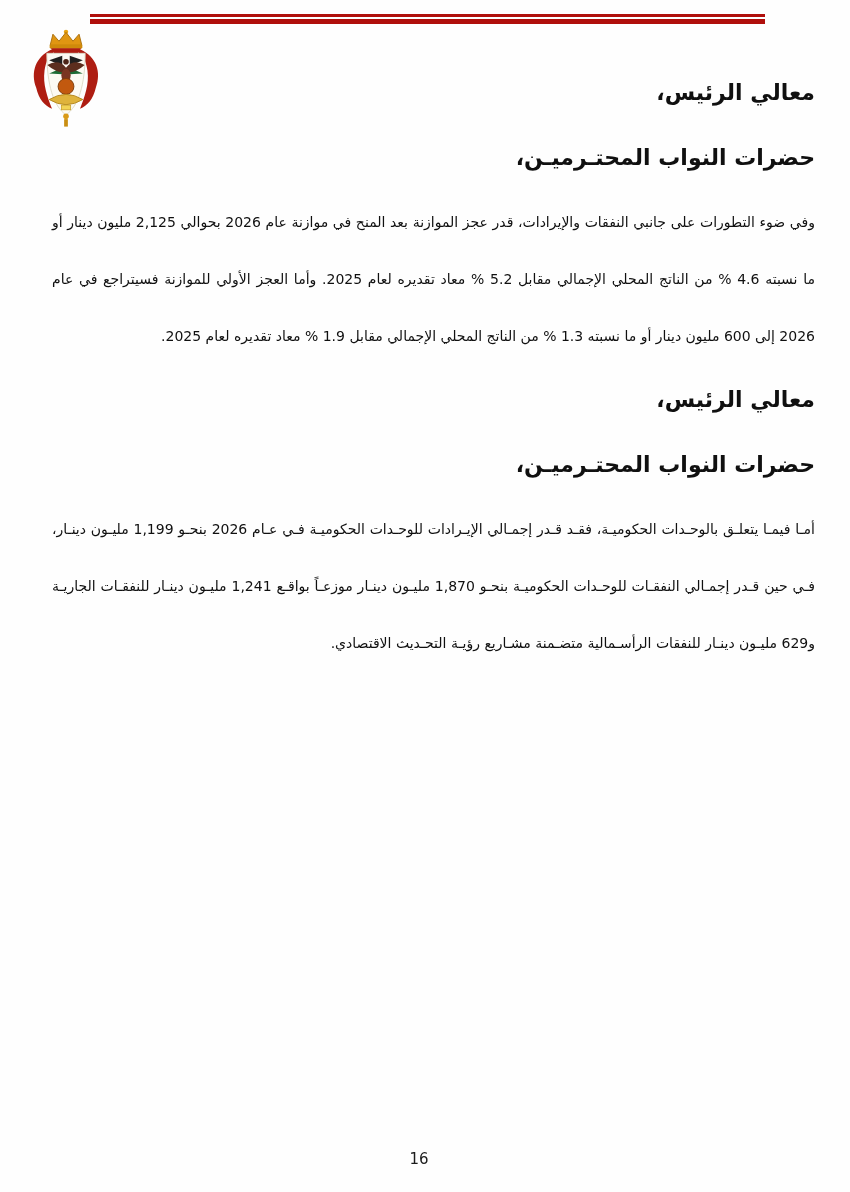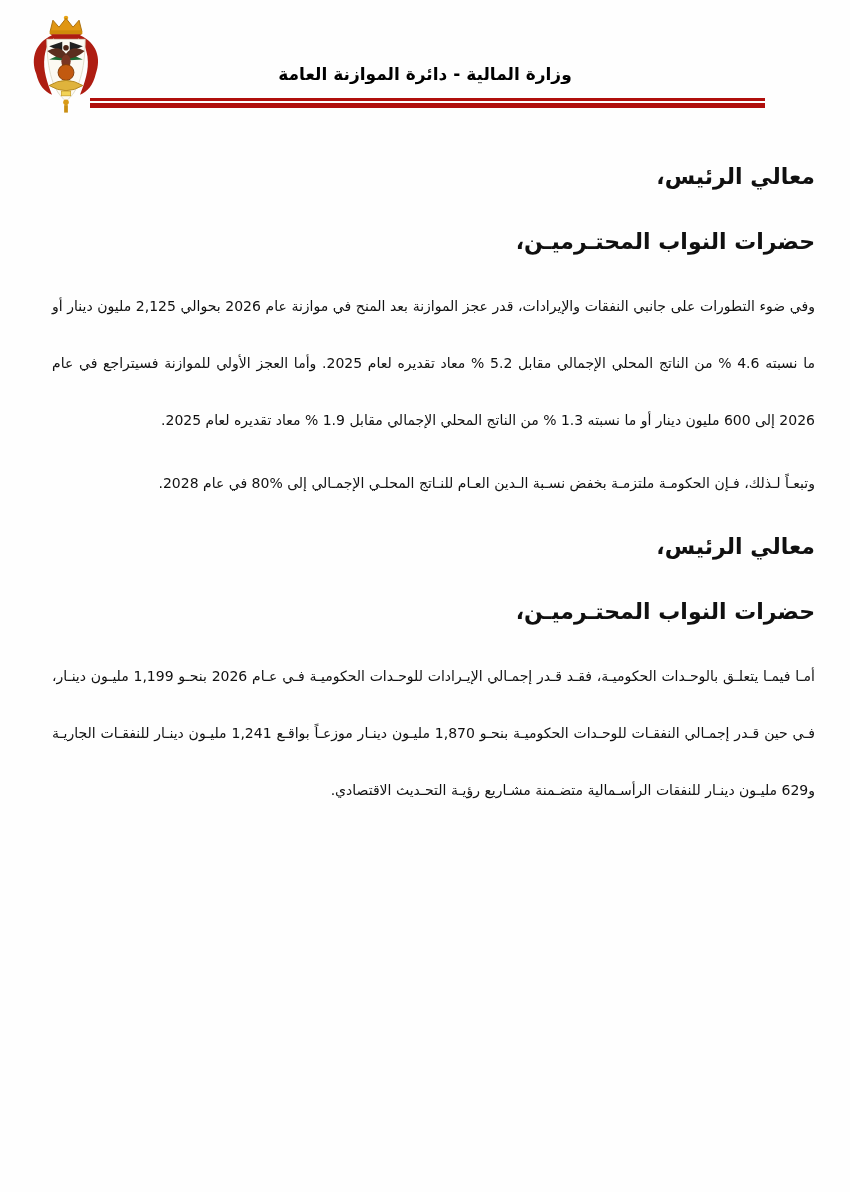--- a/index.html
+++ b/index.html
@@ -86,41 +86,40 @@
 
       <circle cx="45" cy="63" r="8.5" fill="#c2590f" stroke="#7c3a06" stroke-width="1"></circle>
 
       <path d="M27 77 Q45 66 63 77 Q45 88 27 77 Z" fill="#dfb33c" stroke="#b3851c" stroke-width="1"></path>
       <rect x="40" y="83" width="10" height="5" fill="#f2d355" stroke="#c79c24" stroke-width="0.8"></rect>
 
       <circle cx="45" cy="95" r="3" fill="#d99a16"></circle>
       <rect x="43" y="98" width="4" height="8" fill="#c98e12"></rect>
     </svg>
 
-    <div class="header-title">وزارة المالية - دائرة الموازنة العامة</div>
 
     <div class="rule">
       <div class="rule-top"></div>
       <div class="rule-gap"></div>
       <div class="rule-bottom"></div>
     </div>
   </div>
 
   <div class="content">
 
     <h2 class="salutation">معالي الرئيس،</h2>
 
     <h2 class="salutation">حضرات النواب المحتـرميـن،</h2>
 
     <p class="para">وفي ضوء التطورات على جانبي النفقات والإيرادات، قدر عجز الموازنة بعد المنح في موازنة عام 2026 بحوالي 2,125 مليون دينار أو ما نسبته 4.6 % من الناتج المحلي الإجمالي مقابل 5.2 % معاد تقديره لعام 2025. وأما العجز الأولي للموازنة فسيتراجع في عام 2026 إلى 600 مليون دينار أو ما نسبته 1.3 % من الناتج المحلي الإجمالي مقابل 1.9 % معاد تقديره لعام 2025.</p>
 
-    <p class="para">وتبعـاً لـذلك، فـإن الحكومـة ملتزمـة بخفض نسـبة الـدين العـام للنـاتج المحلـي الإجمـالي إلى %80 في عام 2028.</p>
 
     <h2 class="salutation">معالي الرئيس،</h2>
 
     <h2 class="salutation">حضرات النواب المحتـرميـن،</h2>
 
     <p class="para">أمـا فيمـا يتعلـق بالوحـدات الحكوميـة، فقـد قـدر إجمـالي الإيـرادات للوحـدات الحكوميـة فـي عـام 2026 بنحـو 1,199 مليـون دينـار، فـي حين قـدر إجمـالي النفقـات للوحـدات الحكوميـة بنحـو 1,870 مليـون دينـار موزعـاً بواقـع 1,241 مليـون دينـار للنفقـات الجاريـة و629 مليـون دينـار للنفقات الرأسـمالية متضـمنة مشـاريع رؤيـة التحـديث الاقتصادي.</p>
 
   </div>
 
+  <div class="page-number">16</div>
 
 </div>
 
 </body></html>

